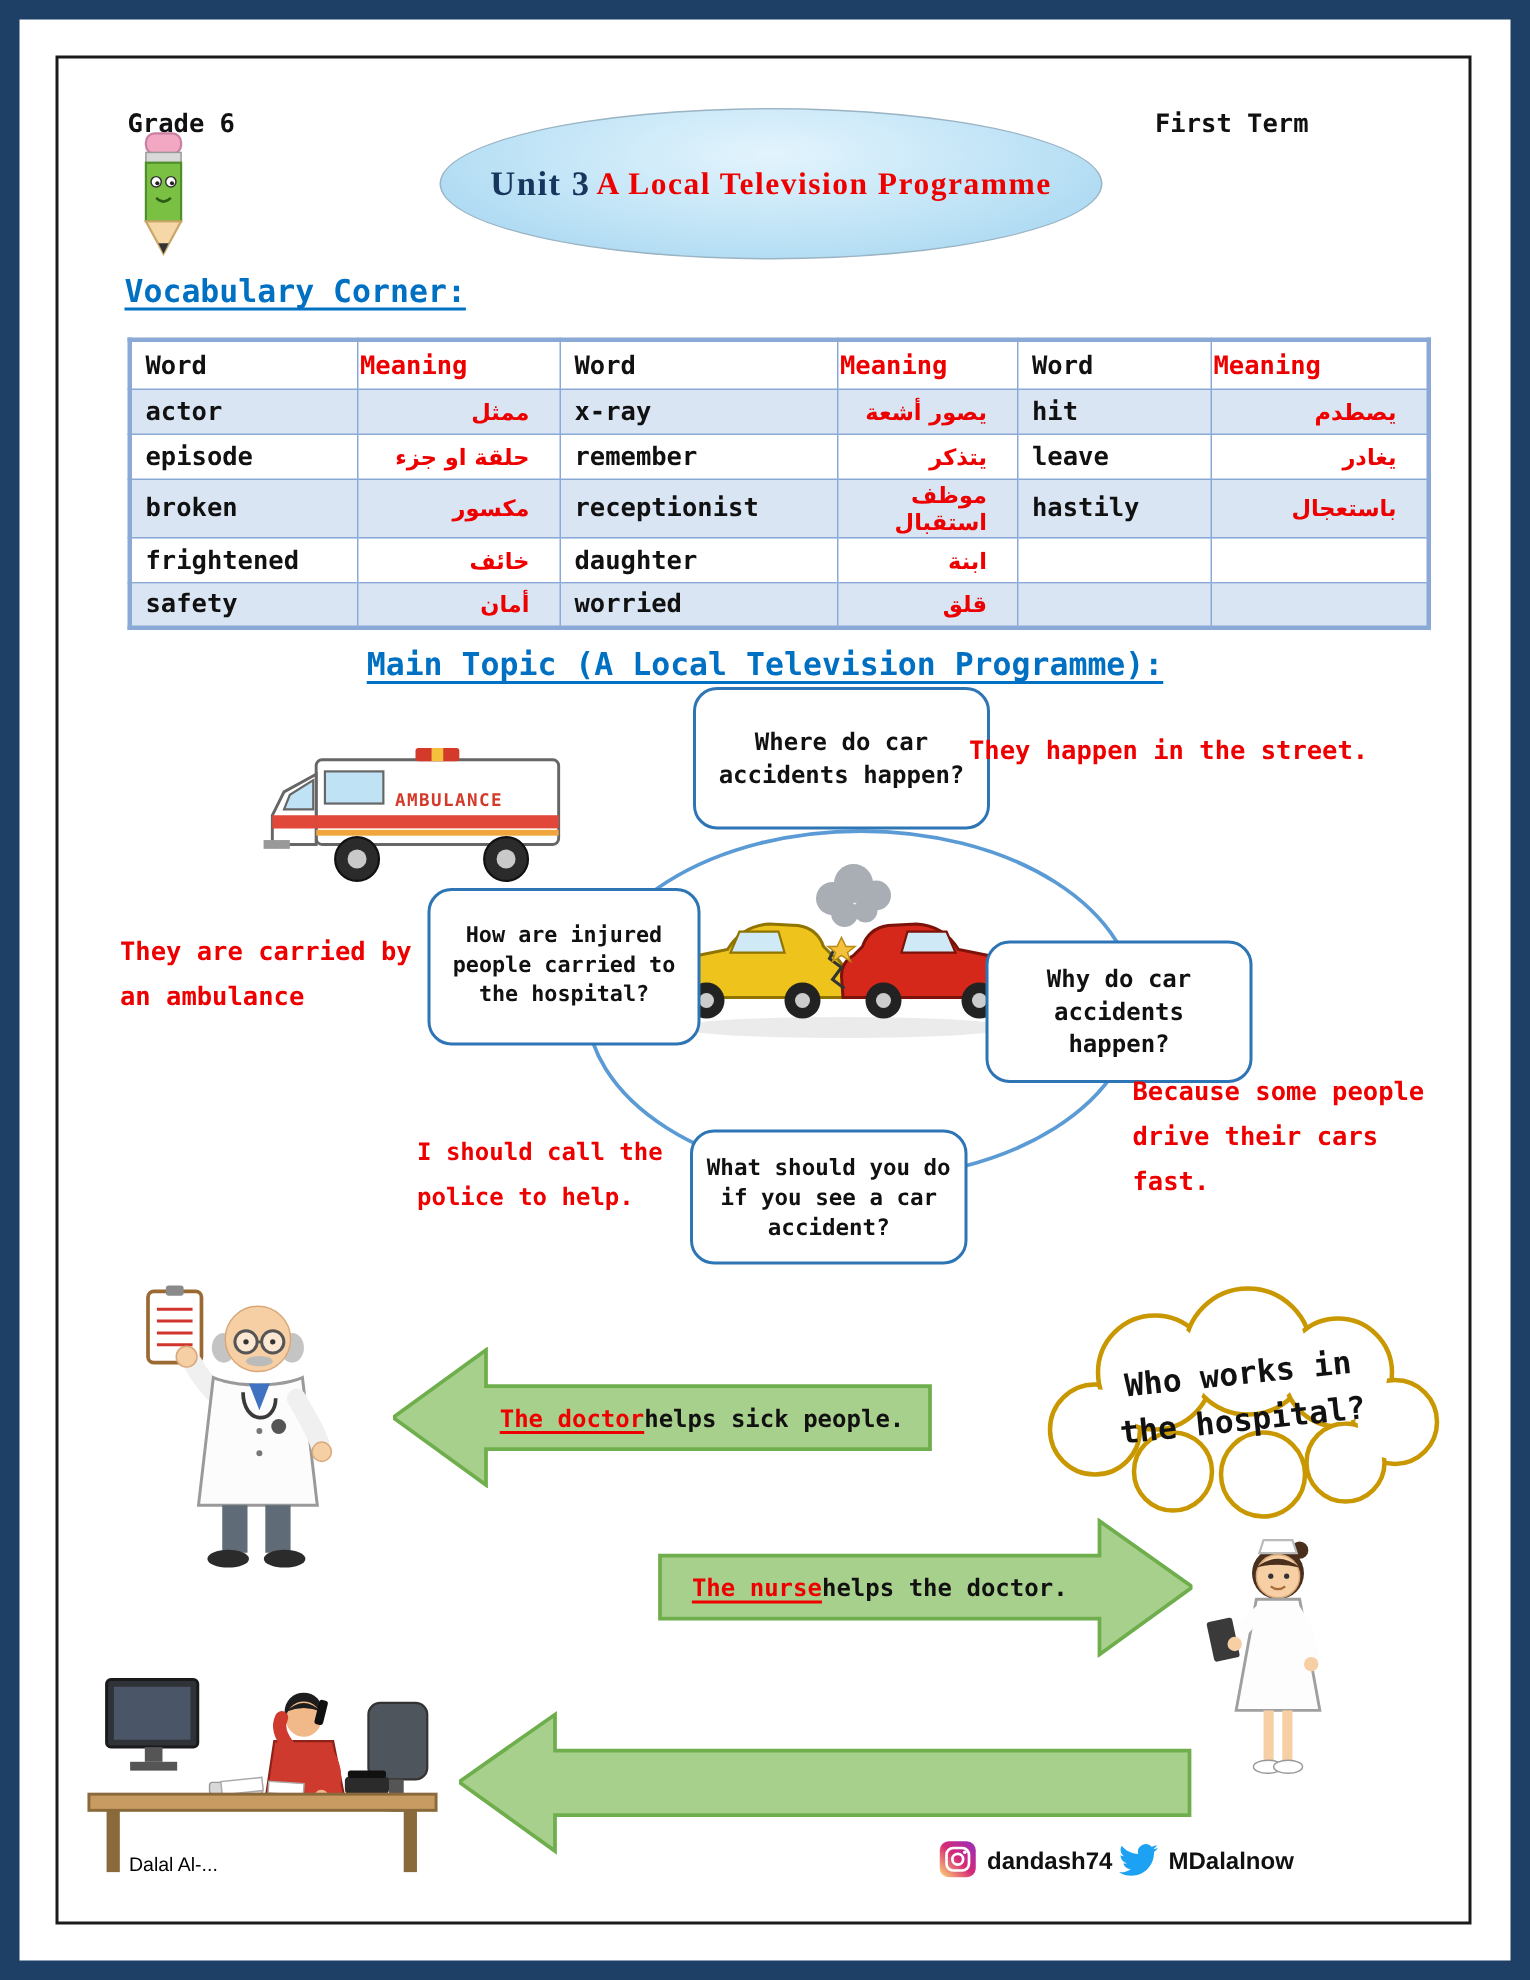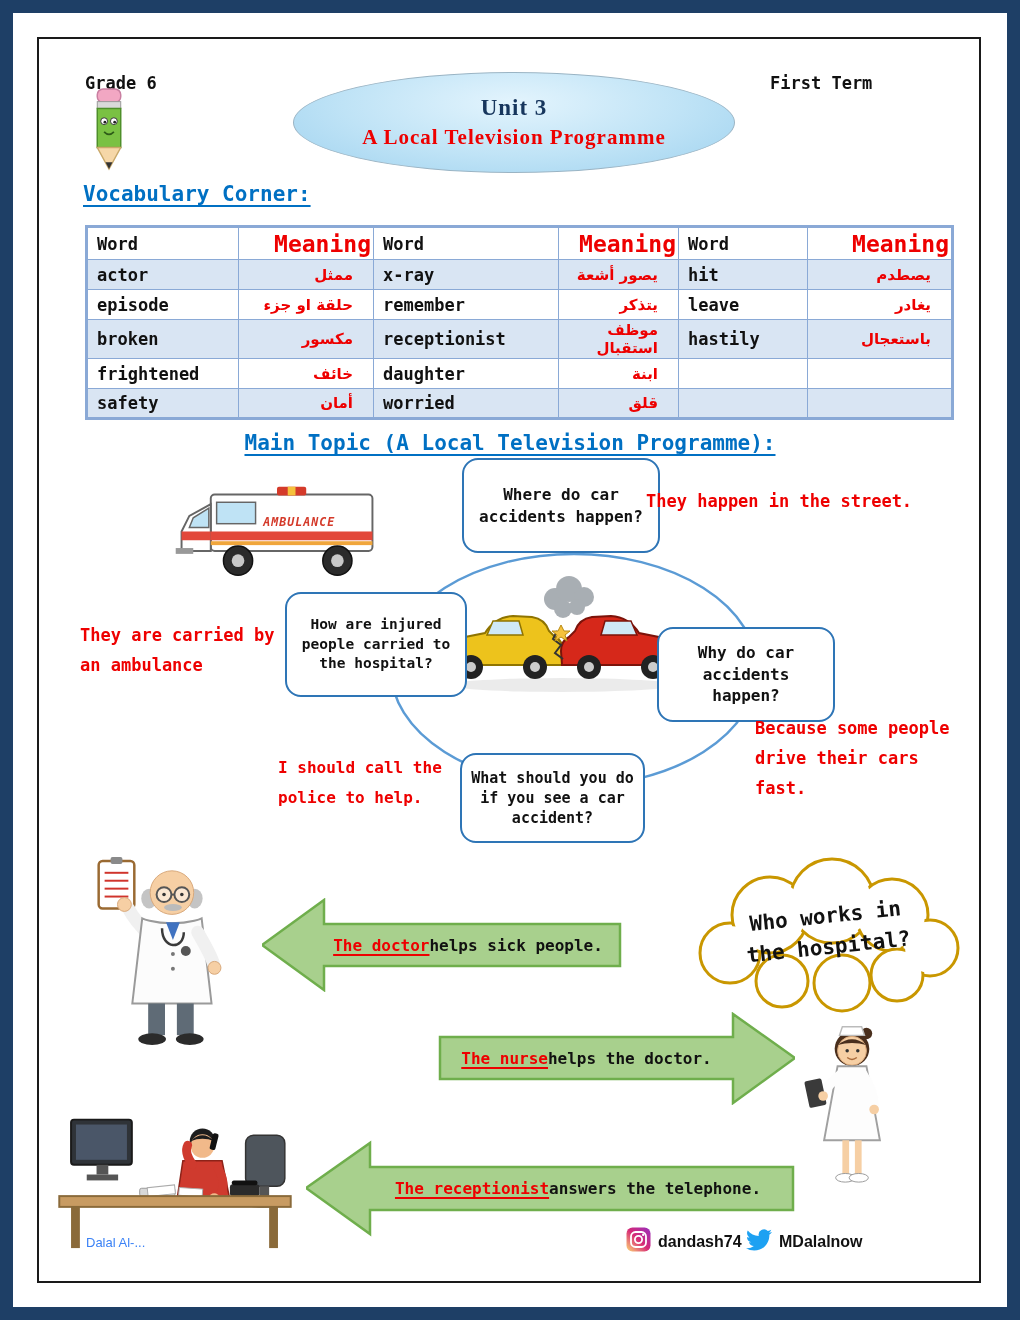--- a/index.html
+++ b/index.html
@@ -4,46 +4,46 @@
 <style>
   html,body{margin:0;padding:0;background:#ffffff;}
   .page{position:relative;width:1020px;height:1320px;background:#fff;overflow:hidden;
         font-family:"DejaVu Sans Mono",monospace;color:#111;}
   .outer-frame{position:absolute;inset:0;border:13px solid #1e3f66;box-sizing:border-box;z-index:10;pointer-events:none;}
   .inner-frame{position:absolute;left:37px;top:37px;width:944px;height:1246px;border:2px solid #1a1a1a;box-sizing:border-box;z-index:10;pointer-events:none;}
   .abs{position:absolute;margin-top:15px;}
   .corner-label{font-size:17px;font-weight:bold;}
   .title-ellipse{left:293px;top:57px;width:440px;height:99px;border-radius:50%;
      background:radial-gradient(ellipse at 50% 30%, #e3f4fd 0%, #bfe3f6 55%, #9fd2ef 100%);
-     border:1.5px solid #9ab4c4;display:flex;flex-direction:column;align-items:center;justify-content:center;gap:4px;}
+     border:1.5px solid #9ab4c4;display:flex;flex-direction:row;align-items:center;justify-content:center;gap:4px;}
   .unit-line{font-family:"Liberation Serif",serif;font-weight:bold;font-size:23px;color:#17365d;letter-spacing:1px;}
   .unit-sub{font-family:"Liberation Serif",serif;font-weight:bold;font-size:21px;color:#ee0000;letter-spacing:1px;}
   .section-heading{font-size:21px;font-weight:bold;color:#0070c3;text-decoration:underline;text-underline-offset:4px;text-decoration-thickness:2px;}
   
   .vocab-wrap{left:85px;top:210px;width:866px;}
   table.vocab{border-collapse:collapse;width:100%;table-layout:fixed;border:3px solid #8aa9d6;background:#fff;}
   table.vocab th,table.vocab td{border:1.5px solid #8aa9d6;height:30px;box-sizing:border-box;}
   table.vocab thead th{height:33px;background:#fff;}
   .hw,.cw{font-weight:bold;font-size:17px;text-align:left;padding-left:9px;font-family:"DejaVu Sans Mono",monospace;}
-  .hm{color:#ee0000;font-weight:bold;font-size:23px;text-align:right;padding-right:2px;font-family:"DejaVu Sans Mono",monospace;}
+  .hm{color:#ee0000;font-weight:bold;font-size:17px;text-align:left;padding-right:2px;font-family:"DejaVu Sans Mono",monospace;}
   .cm{color:#ee0000;font-weight:bold;font-size:15px;text-align:right;padding-right:20px;font-family:"DejaVu Sans",sans-serif;}
   table.vocab tbody tr:nth-child(odd){background:#d9e5f3;}
   
   .bubble{position:absolute;background:#fff;border:2.5px solid #2e75b6;border-radius:16px;display:flex;align-items:center;justify-content:center;
      text-align:center;font-weight:bold;line-height:1.35;padding:6px 8px;box-sizing:border-box;z-index:3;}
   .answer{position:absolute;color:#ee0000;font-weight:bold;font-size:17px;line-height:30px;z-index:3;}
   
   .arrow-box{position:absolute;}
   .arrow-text{position:absolute;top:0;height:100%;display:flex;align-items:center;justify-content:center;
      font-weight:bold;font-size:16px;color:#111;white-space:nowrap;}
   .subject{color:#ee0000;text-decoration:underline;text-decoration-thickness:2px;text-underline-offset:3px;}
   .cloud-text{position:absolute;left:30px;top:48px;width:230px;text-align:center;font-weight:bold;font-size:21px;line-height:31px;
      transform:rotate(-6deg);color:#111;}
   .footer-handle{font-family:"Liberation Sans",sans-serif;font-weight:bold;font-size:16px;color:#111;}
-  .watermark{font-size:13px;color:#3b82f6;font-family:"Liberation Sans",sans-serif;}
+  .watermark{font-size:13px;color:#000000;font-family:"Liberation Sans",sans-serif;}
 </style>
 </head>
 <body>
 
 <div class="page">
   <div class="outer-frame"></div>
   <div class="inner-frame"></div>
 
   <div class="abs corner-label" style="left:85px;top:58px;">Grade 6</div>
   <div class="abs corner-label" style="left:770px;top:58px;">First Term</div>
@@ -136,21 +136,21 @@
   </div>
 
   <div class="abs section-heading" style="left:0;top:416px;width:1020px;text-align:center;">Main Topic (A Local Television Programme):</div>
 
   <div class="abs" style="left:388px;top:535px;z-index:1;">
     <svg width="372" height="240" viewBox="0 0 372 240">
       <ellipse cx="186" cy="120" rx="183" ry="116" fill="none" stroke="#5b9bd5" stroke-width="2.5"></ellipse>
     </svg>
   </div>
 
-  <div class="abs" style="left:158px;top:460px;z-index:2;font-style:italic;">
+  <div class="abs" style="left:158px;top:472px;z-index:2;">
     <svg width="238" height="112" viewBox="0 0 240 115">
       <rect x="52" y="20" width="166" height="58" rx="4" fill="#fff" stroke="#666" stroke-width="2"></rect>
       <path d="M52,30 L30,42 L22,58 L22,78 L52,78 Z" fill="#fff" stroke="#666" stroke-width="2"></path>
       <path d="M50,34 L34,44 L30,54 L50,54 Z" fill="#bfe3f5" stroke="#666" stroke-width="1.5"></path>
       <rect x="58" y="28" width="40" height="22" fill="#bfe3f5" stroke="#666" stroke-width="1.5"></rect>
       <rect x="120" y="12" width="30" height="9" rx="2" fill="#d43a2a"></rect>
       <rect x="131" y="12" width="8" height="9" fill="#f5c13c"></rect>
       <text x="106" y="52" font-size="12" font-weight="bold" fill="#d43a2a" font-family="DejaVu Sans Mono, monospace" letter-spacing="1">AMBULANCE</text>
       <rect x="52" y="58" width="166" height="9" fill="#e2483a"></rect>
       <polygon points="22,58 52,58 52,67 22,67" fill="#e2483a"></polygon>
@@ -331,24 +331,20 @@
       <rect x="2" y="98" width="236" height="11" fill="#c89b62" stroke="#8a6a3a" stroke-width="2"></rect>
       <rect x="14" y="109" width="9" height="42" fill="#8a6a3a"></rect>
       <rect x="216" y="109" width="9" height="42" fill="#8a6a3a"></rect>
     </svg>
   </div>
 
   <div class="arrow-box" style="left:306px;top:1140px;width:489px;height:97px;">
     <svg width="489" height="97" viewBox="0 0 489 97">
       <polygon points="0,48 64,3 64,27 487,27 487,70 64,70 64,94" fill="#a8d08d" stroke="#6fae4c" stroke-width="2.5"></polygon>
     </svg>
-    <div class="arrow-text" style="left:62px;width:420px;">
-      <span class="subject">The receptionist</span>
-        <span> answers the telephone.</span>
-    </div>
   </div>
 
   <div class="abs watermark" style="left:86px;top:1220px;z-index:1;">Dalal Al-...</div>
 
   <div class="abs" style="left:626px;top:1212px;z-index:3;display:flex;align-items:center;gap:7px;">
     <span>
       <svg width="25" height="25" viewBox="0 0 25 25">
         <defs>
           <linearGradient id="ig" x1="0" y1="1" x2="1" y2="0">
             <stop offset="0" stop-color="#feda75"></stop>

